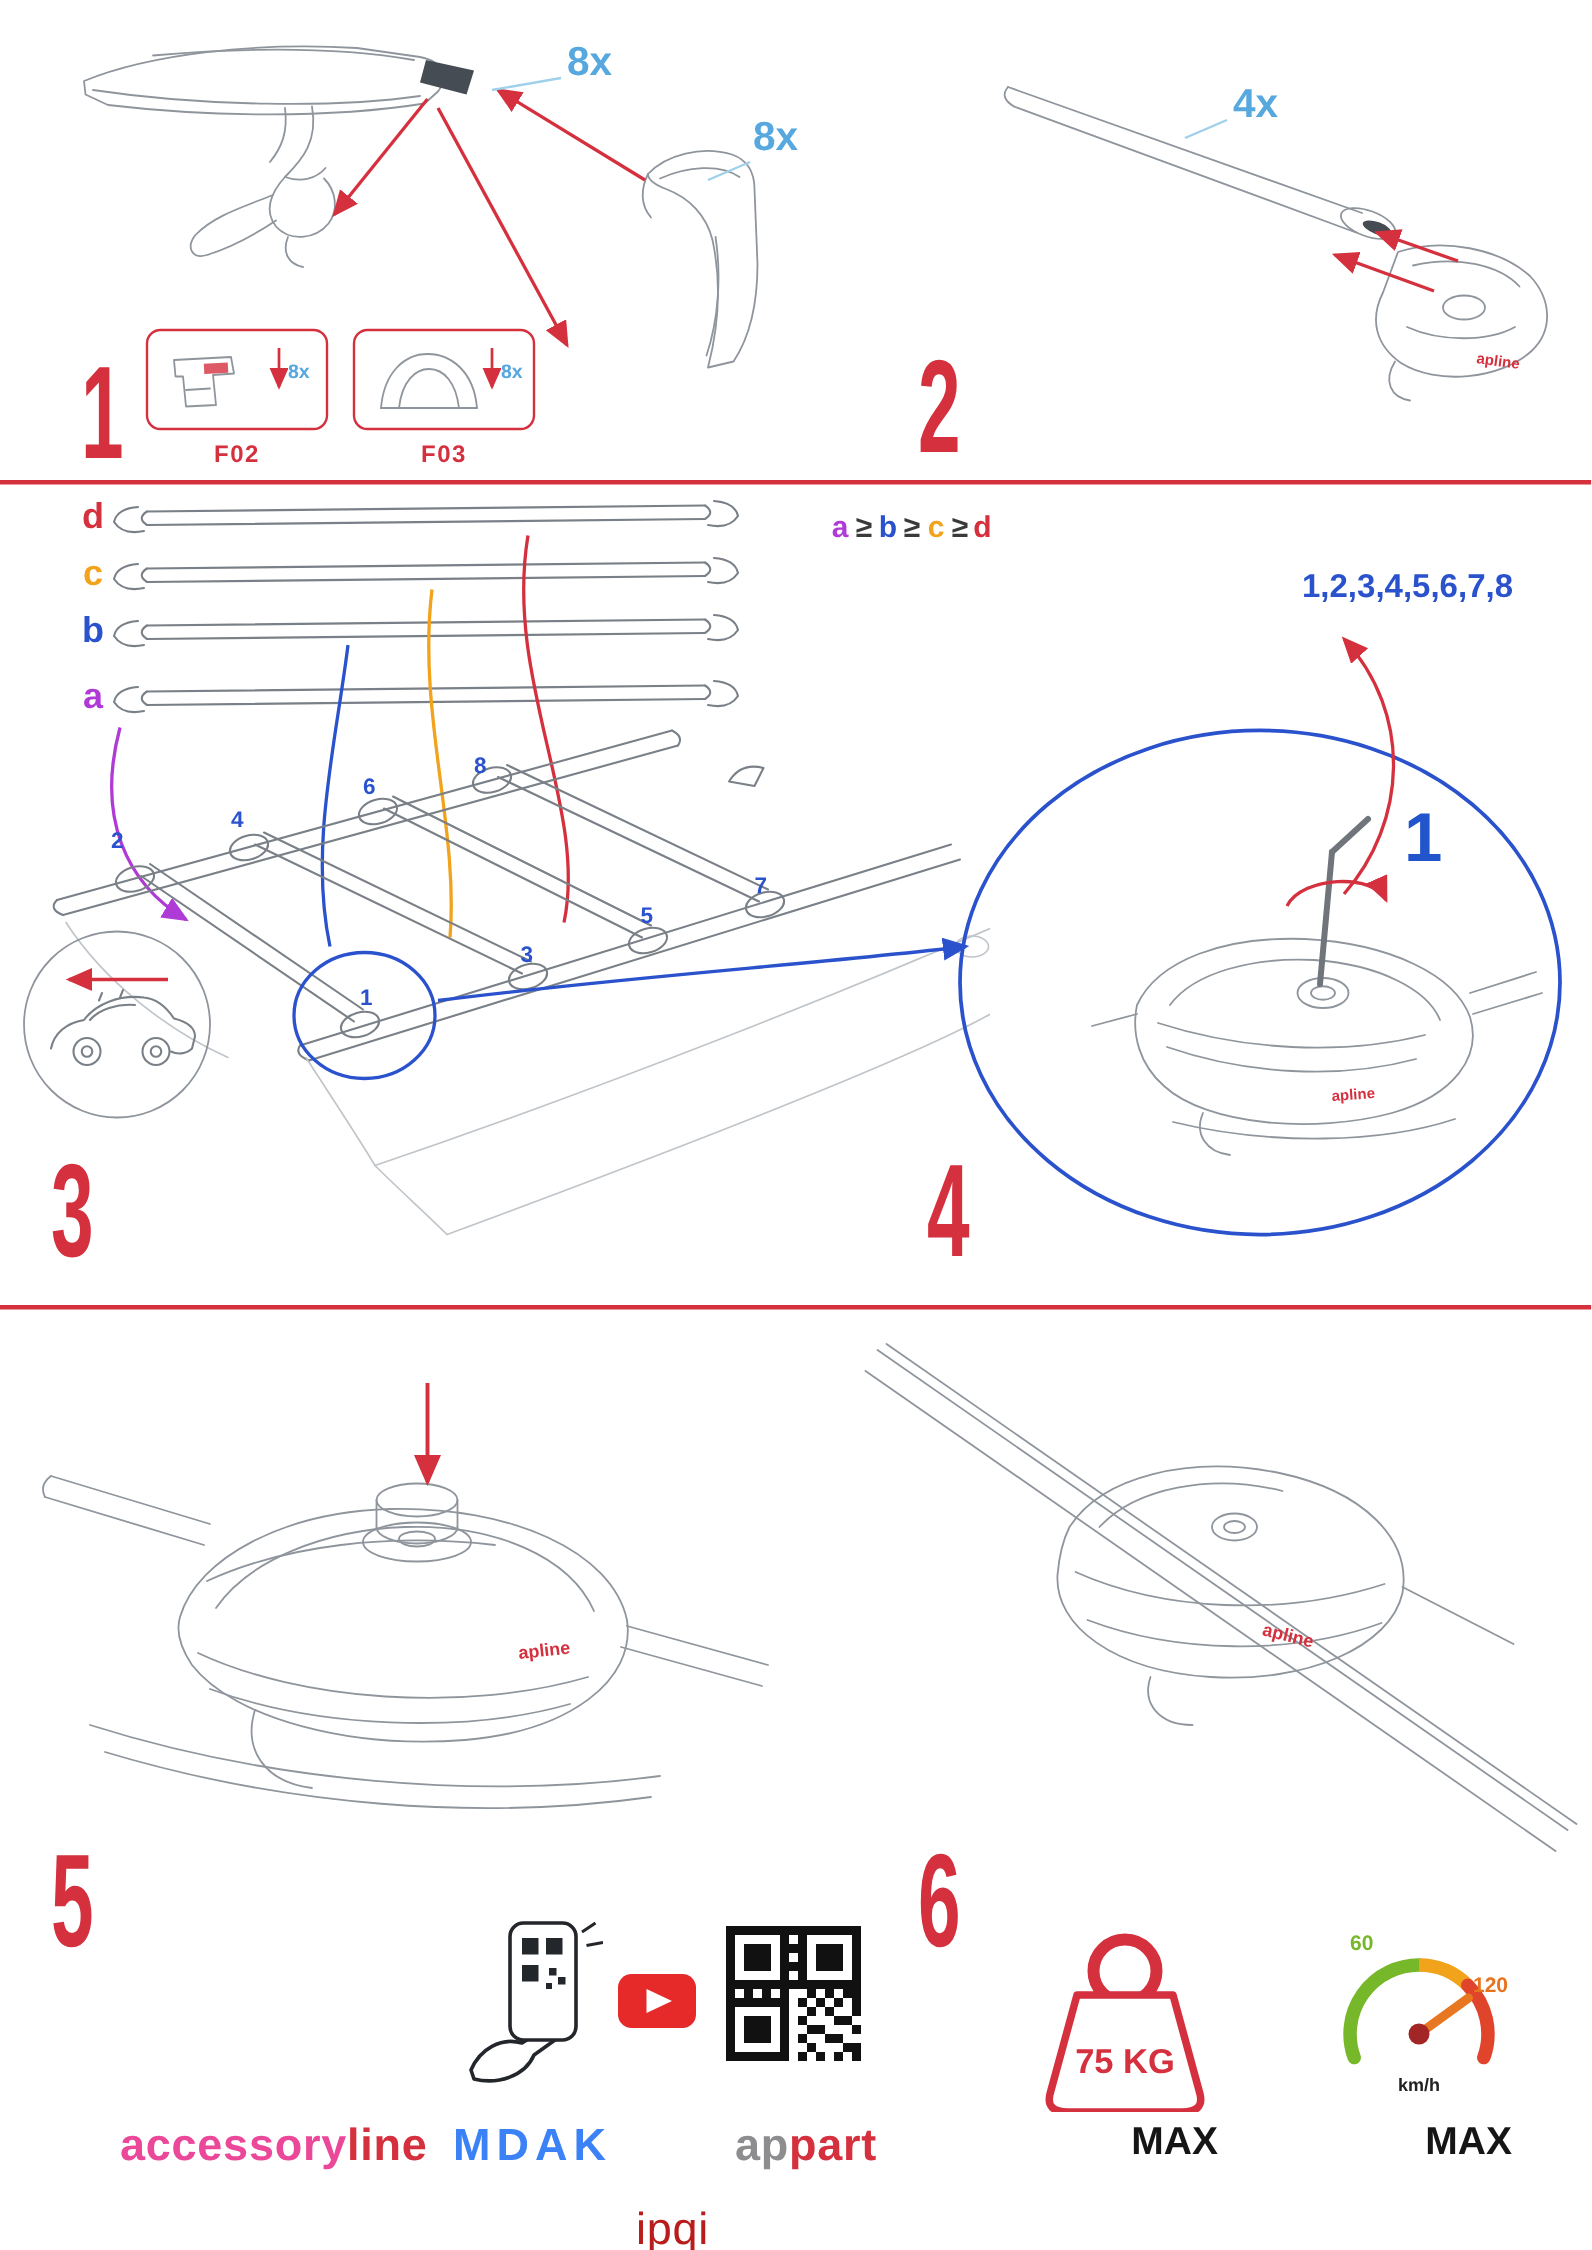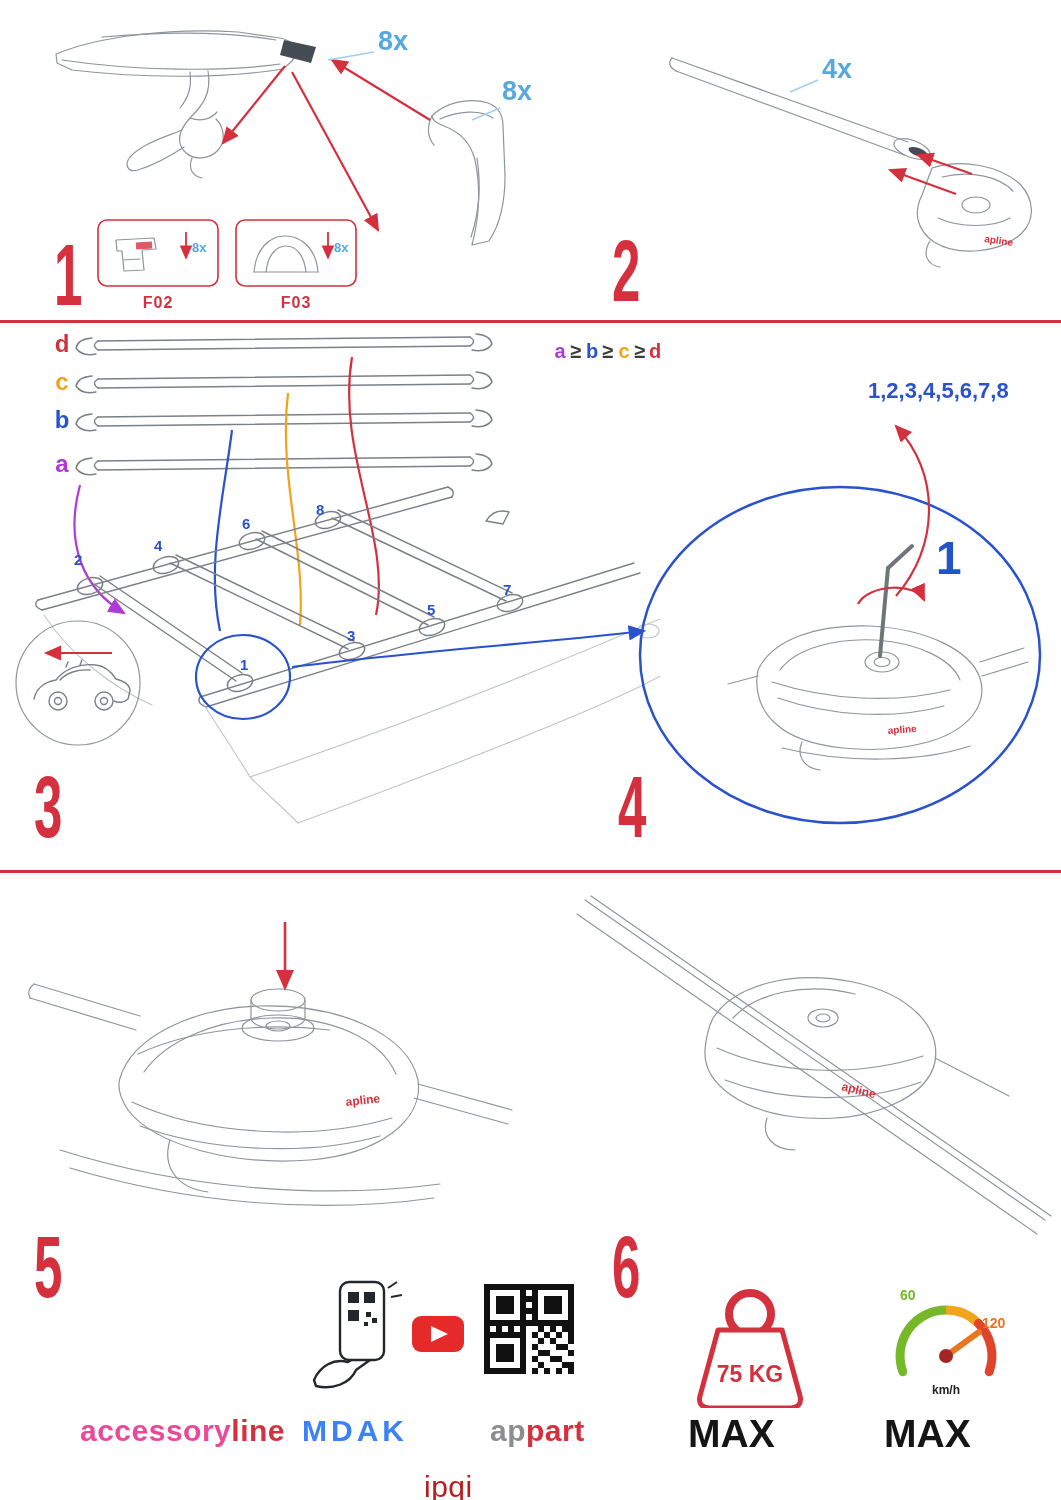--- a/index.html
+++ b/index.html
@@ -22,21 +22,21 @@
   .rbox{fill:none;stroke:#d5303e;stroke-width:1.6}
   .barletter{font-size:24px;font-weight:700}
   .formula{font-size:20px;font-weight:700}
   .posnum{fill:#2a52cc;font-size:15px;font-weight:700}
   .c-a{fill:#b03ad6}.c-b{fill:#2a52cc}.c-c{fill:#f2a31b}.c-d{fill:#d5303e}.c-geq{fill:#3a3a3a}
   .brand-s{fill:#d5303e;font-size:10px;font-weight:700}
   .seq{fill:#2a52cc;font-size:22px;font-weight:700}
   .bigone{fill:#2255cc;font-size:46px;font-weight:700}
   .note{position:absolute;font-size:27px;font-weight:700;color:#3b57c4;letter-spacing:.5px}
   .brand-lg{position:absolute;font-size:30px;font-weight:700;letter-spacing:.5px}
-  .maxlabel{position:absolute;width:124px;text-align:left;font-size:39px;font-weight:700;color:#151515}
+  .maxlabel{position:absolute;width:124px;text-align:right;font-size:26px;font-weight:700;color:#151515}
   .ic{fill:#fff;stroke:#23262a;stroke-width:2.4;stroke-linejoin:round;stroke-linecap:round}
 </style>
 </head>
 <body>
 
 <div class="page">
 
   <div class="divider" style="top:320px"></div>
   <div class="divider" style="top:870px"></div>
 

